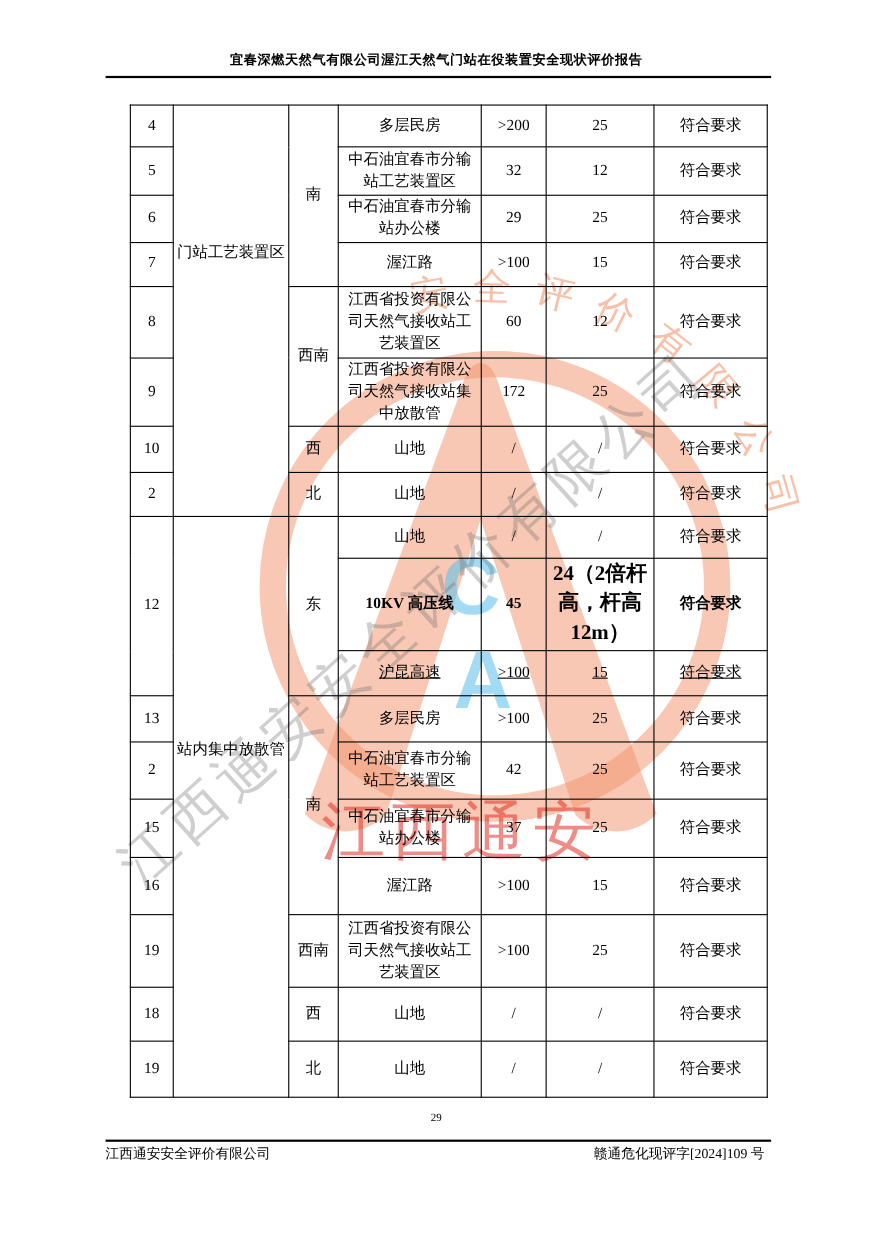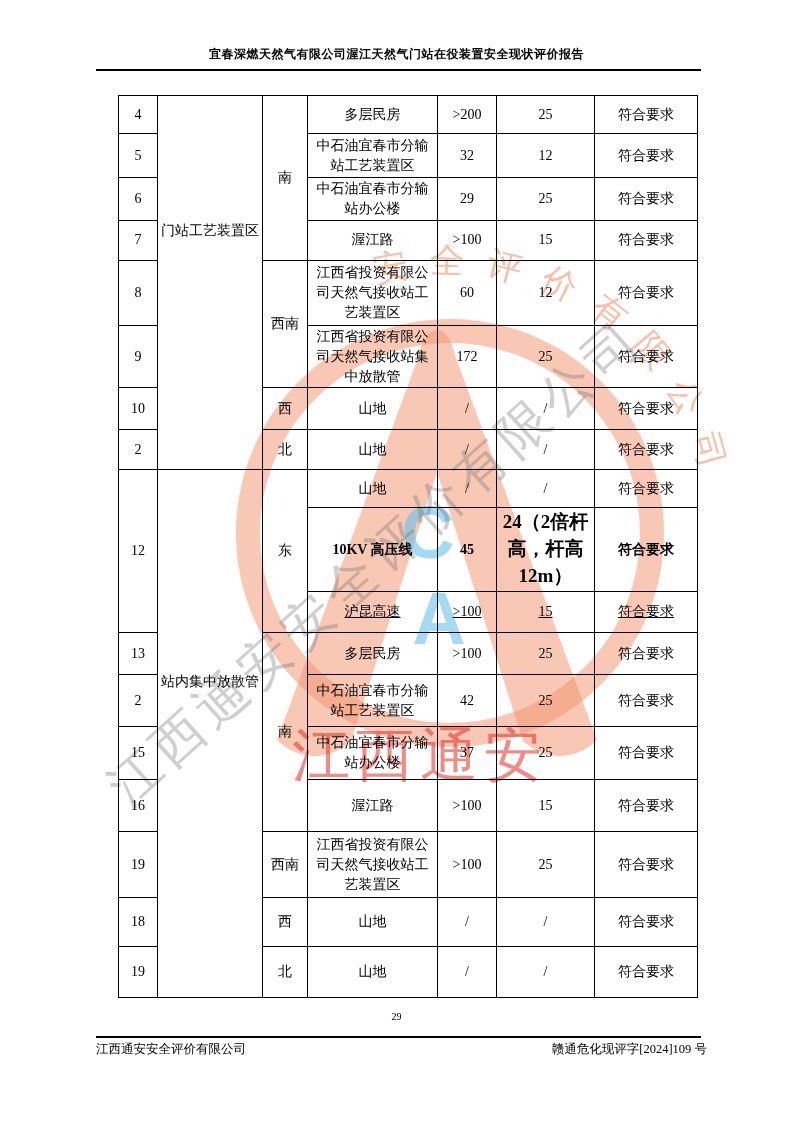--- a/index.html
+++ b/index.html
@@ -13,21 +13,21 @@
     text-align:center;font-size:12px;font-weight:bold;letter-spacing:0.5px;
   }
   .rule{position:absolute;left:96px;width:605px;background:#000;}
   .rule.top{top:69px;height:2px;}
   .rule.bottom{top:1036px;height:2px;}
   .page-number{
     position:absolute;top:1011px;left:0;width:100%;
     text-align:center;font-size:10px;
   }
   .footer-left{position:absolute;top:1041px;left:96px;font-size:12.5px;}
-  .footer-right{position:absolute;top:1041px;right:86px;font-size:12.5px;font-family:Liberation Serif, serif;}
+  .footer-right{position:absolute;top:1041px;right:98px;font-size:12.5px;font-family:Liberation Serif, serif;}
 
   
   .watermark{position:absolute;top:0;left:0;z-index:1;pointer-events:none;}
   .table-wrap{position:absolute;top:95px;left:118px;z-index:2;}
 
   table.dist{
     border-collapse:collapse;table-layout:fixed;width:580px;
     font-size:14px;background:transparent;
   }
   table.dist td{

